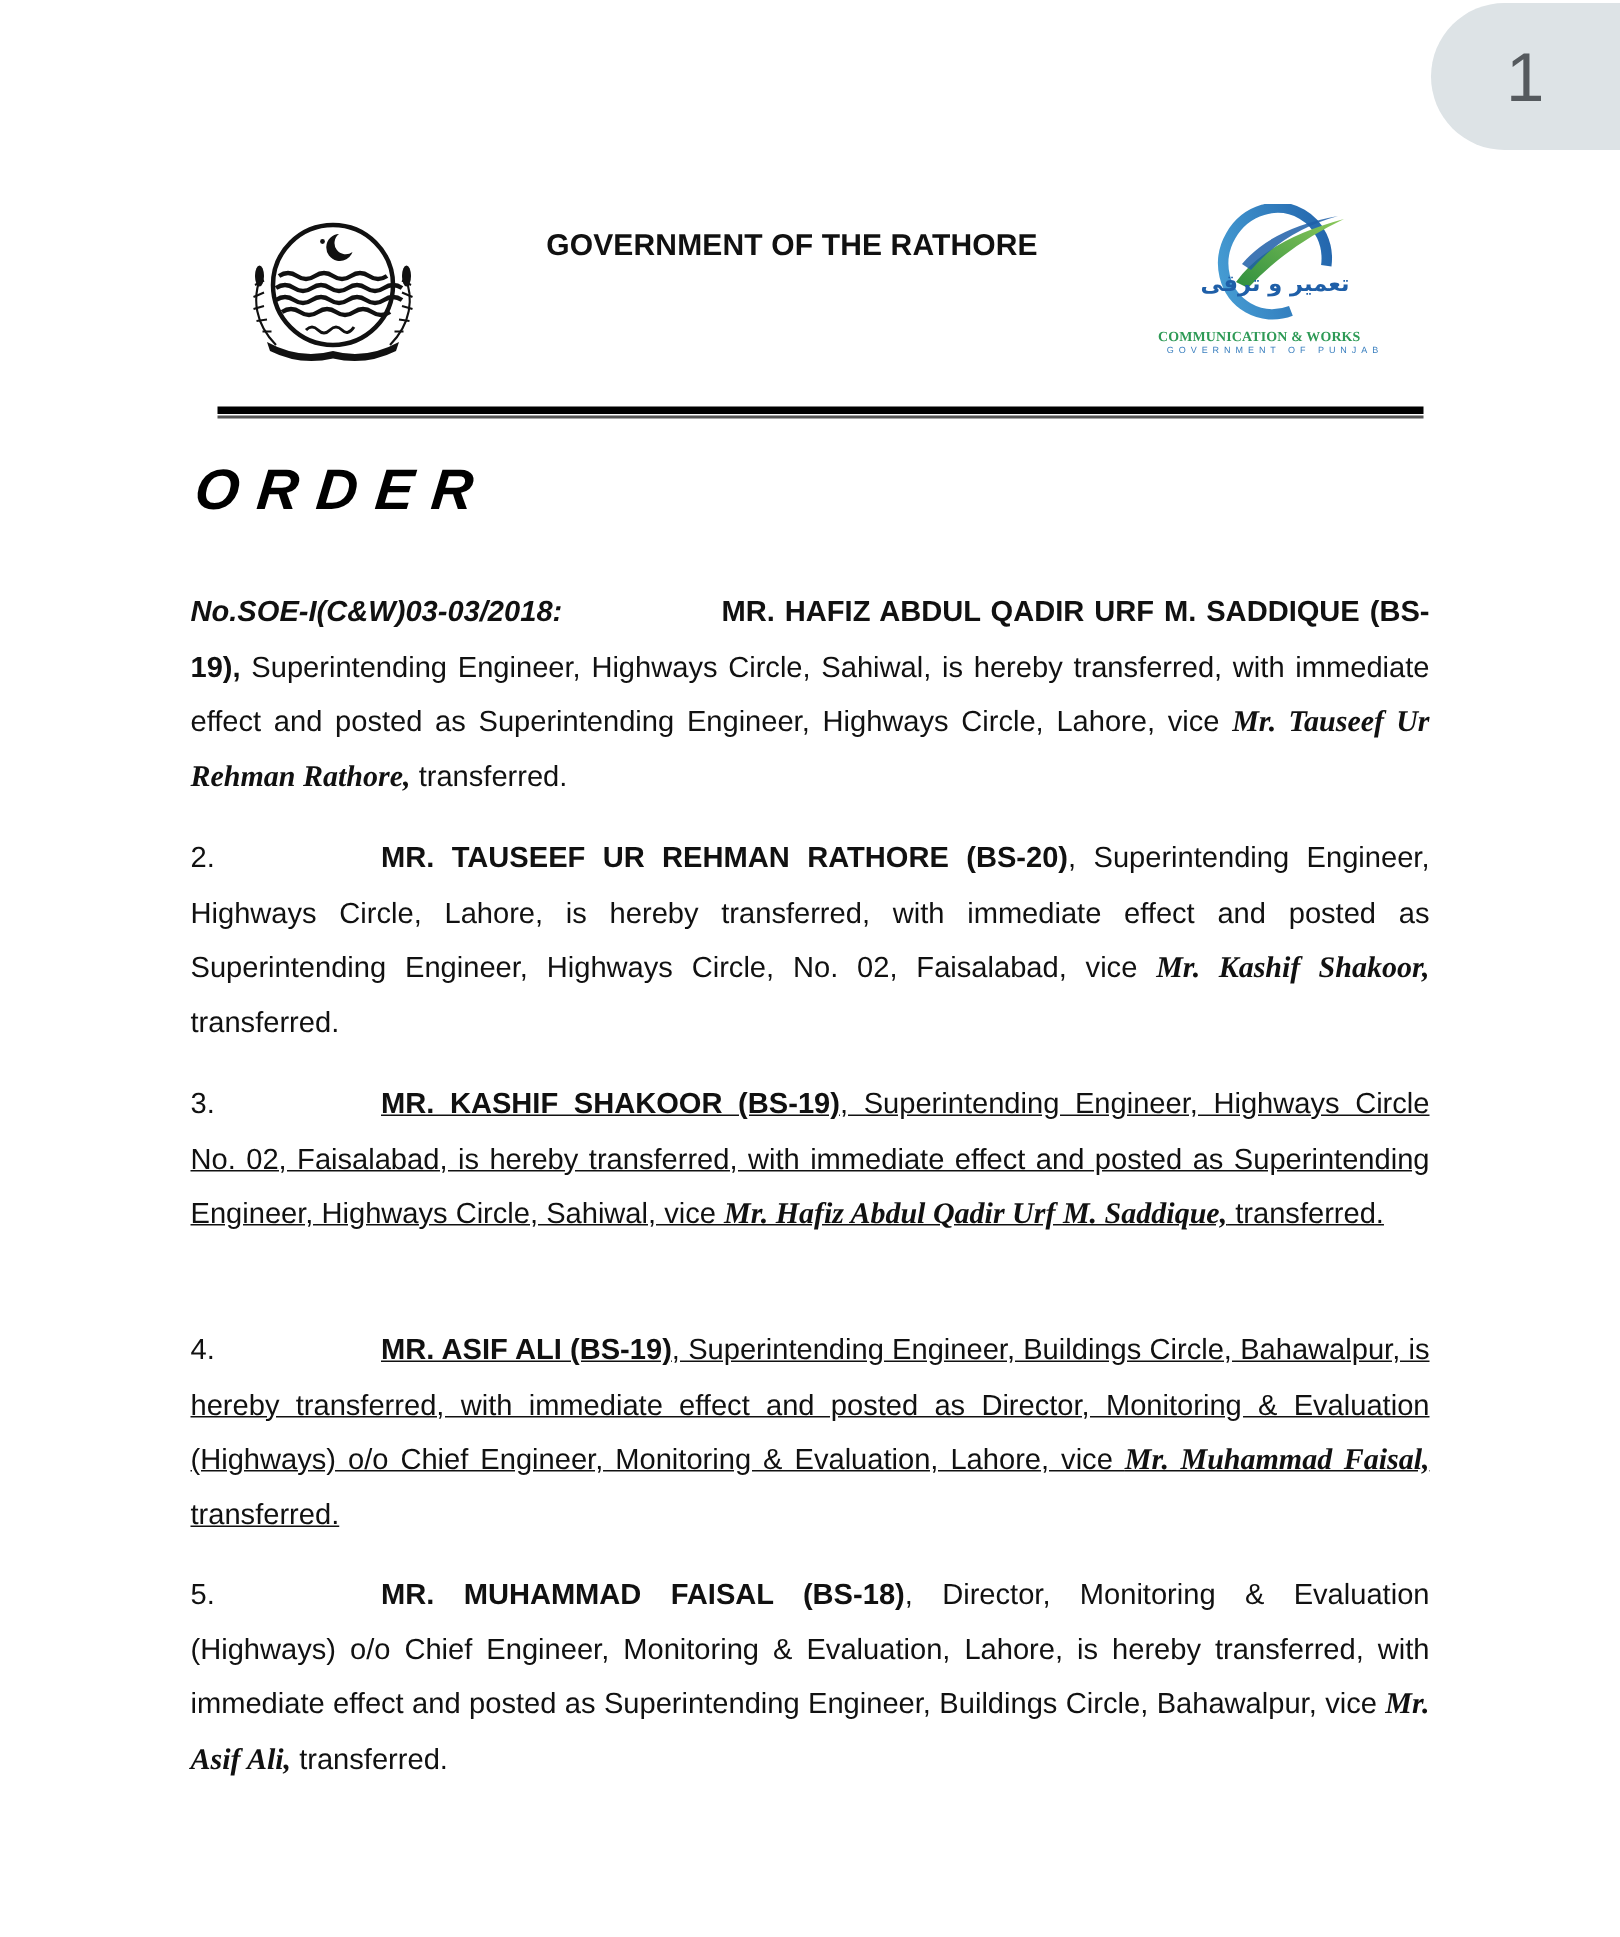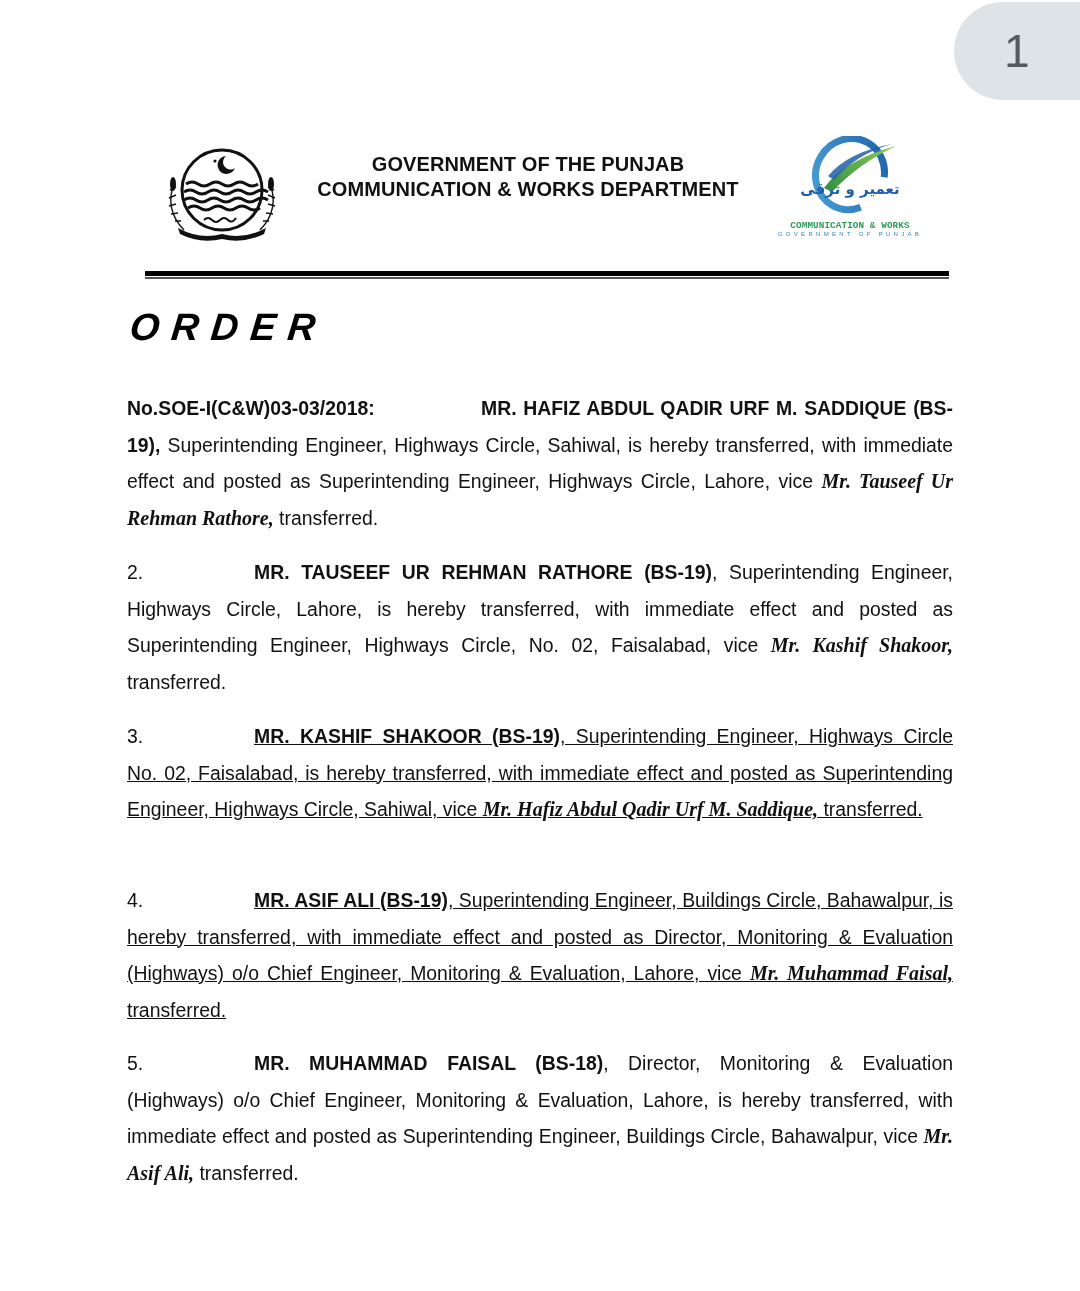--- a/index.html
+++ b/index.html
@@ -117,20 +117,21 @@
     font-size: 20px;
   }
   .para-num {
     display: inline-block;
     width: 127px;
   }
   .order-no {
     display: inline-block;
     width: 354px;
     font-weight: 700;
+    font-style: italic;
   }
   #para-1 { top: 390px; }
   #para-2 { top: 554px; }
   #para-3 { top: 718px; text-decoration: underline; }
   #para-4 { top: 882px; text-decoration: underline; }
   #para-5 { top: 1045px; }
 </style>
 </head>
 <body>
 
@@ -162,59 +163,58 @@
     <path d="M26 40 q6 -4 12 0 t12 0 t12 0 t12 0 t12 0 t12 0"></path>
     <path d="M24 48 q6 -4 12 0 t12 0 t12 0 t12 0 t12 0 t12 0 t12 0"></path>
     <path d="M24 56 q6 -4 12 0 t12 0 t12 0 t12 0 t12 0 t12 0 t12 0"></path>
     <path d="M28 64 q6 -4 12 0 t12 0 t12 0 t12 0 t12 0 t12 0"></path>
   </g>
 
   <path d="M44 76 q4 -4 8 0 q4 4 8 0 q4 -4 8 0 q4 4 8 -2" stroke="#111" stroke-width="2" fill="none"></path>
 </svg>
 
 <div class="letterhead">
-  <div class="lh-line1">GOVERNMENT OF THE PUNJAB</div>
-  <div class="lh-line2">COMMUNICATION &amp; WORKS DEPARTMENT</div>
+  <div class="lh-line1">GOVERNMENT OF THE RATHORE</div>
 </div>
 
 <div class="cw-logo">
   <svg width="156" height="80" viewBox="0 0 156 80">
     <defs>
       <linearGradient id="gBlue" x1="0" y1="0" x2="1" y2="1">
         <stop offset="0" stop-color="#1f5fa8"></stop>
         <stop offset="1" stop-color="#4aa3d8"></stop>
       </linearGradient>
       <linearGradient id="gGreen" x1="0" y1="1" x2="1" y2="0">
         <stop offset="0" stop-color="#2f8f3f"></stop>
         <stop offset="1" stop-color="#8cc85a"></stop>
       </linearGradient>
     </defs>
     <ellipse cx="78" cy="38" rx="36" ry="34" fill="none" stroke="url(#gBlue)" stroke-width="7" stroke-dasharray="150 40" transform="rotate(120 78 38)"></ellipse>
     <path d="M52 52 Q72 24 124 10 Q86 28 60 56 Z" fill="url(#gGreen)"></path>
     <path d="M56 40 Q76 16 120 8 Q84 18 62 44 Z" fill="#1f5fa8" opacity="0.85"></path>
     <text x="78" y="58" text-anchor="middle" font-family="DejaVu Sans, sans-serif" font-size="15" font-weight="700" fill="#1f5fa8">تعمیر و ترقی</text>
   </svg>
-  <div style="position:absolute; left:0; top:84px; width:156px; text-align:center; font-family:Liberation Mono, monospace; font-weight:700; font-size:9.3px; color:#2e9a56; letter-spacing:0.1px;">COMMUNICATION &amp; WORKS</div>
+  <div style="position:absolute; left:0; top:84px; width:156px; text-align:left; font-family:Liberation Serif, serif; font-weight:700; font-size:9.3px; color:#2e9a56; letter-spacing:0.1px;">COMMUNICATION &amp; WORKS</div>
   <div style="position:absolute; left:0; top:95px; width:156px; text-align:center; font-family:'Liberation Sans', sans-serif; font-size:6px; color:#3a7fbf; letter-spacing:3.3px;">GOVERNMENT OF PUNJAB</div>
 </div>
 
 <div class="rule">
   <div class="thick"></div>
   <div class="gap"></div>
   <div class="thin"></div>
 </div>
 
 <div class="order-heading">ORDER</div>
 
 <div class="body-text" id="para-1">
   <span class="order-no">No.SOE-I(C&amp;W)03-03/2018:</span><b>MR. HAFIZ ABDUL QADIR URF M. SADDIQUE (BS-19),</b><span> Superintending Engineer, Highways Circle, Sahiwal, is hereby transferred, with immediate effect and posted as Superintending Engineer, Highways Circle, Lahore, vice </span><span class="vice-name">Mr. Tauseef Ur Rehman Rathore,</span><span> transferred.</span>
 </div>
 
 <div class="body-text" id="para-2">
-  <span class="para-num">2.</span><b>MR. TAUSEEF UR REHMAN RATHORE (BS-19)</b><span>, Superintending Engineer, Highways Circle, Lahore, is hereby transferred, with immediate effect and posted as Superintending Engineer, Highways Circle, No. 02, Faisalabad, vice </span><span class="vice-name">Mr. Kashif Shakoor,</span><span> transferred.</span>
+  <span class="para-num">2.</span><b>MR. TAUSEEF UR REHMAN RATHORE (BS-20)</b><span>, Superintending Engineer, Highways Circle, Lahore, is hereby transferred, with immediate effect and posted as Superintending Engineer, Highways Circle, No. 02, Faisalabad, vice </span><span class="vice-name">Mr. Kashif Shakoor,</span><span> transferred.</span>
 </div>
 
 <div class="body-text" id="para-3">
   <span class="para-num">3.</span><b>MR. KASHIF SHAKOOR (BS-19)</b><span>, Superintending Engineer, Highways Circle No. 02, Faisalabad, is hereby transferred, with immediate effect and posted as Superintending Engineer, Highways Circle, Sahiwal, vice </span><span class="vice-name">Mr. Hafiz Abdul Qadir Urf M. Saddique,</span><span> transferred.</span>
 </div>
 
 <div class="body-text" id="para-4">
   <span class="para-num">4.</span><b>MR. ASIF ALI (BS-19)</b><span>, Superintending Engineer, Buildings Circle, Bahawalpur, is hereby transferred, with immediate effect and posted as Director, Monitoring &amp; Evaluation (Highways) o/o Chief Engineer, Monitoring &amp; Evaluation, Lahore, vice </span><span class="vice-name">Mr. Muhammad Faisal,</span><span> transferred.</span>
 </div>
 

